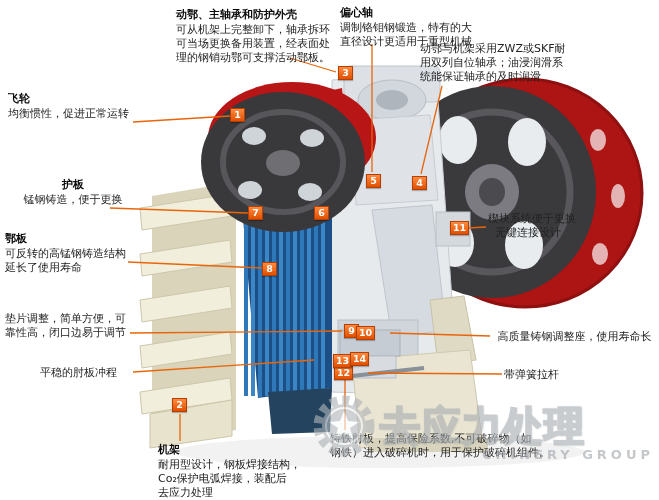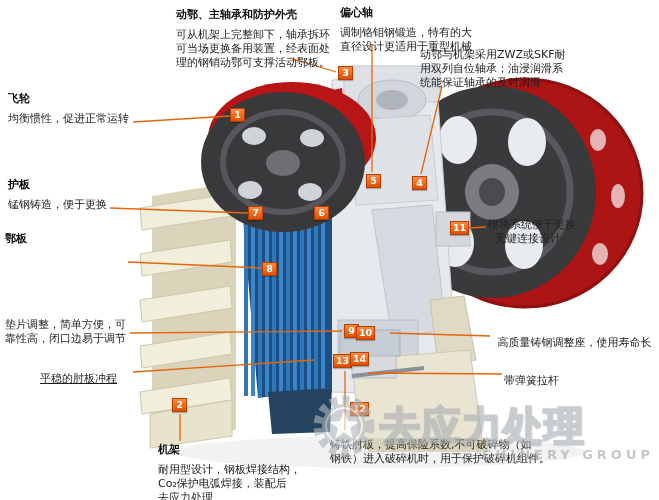--- a/index.html
+++ b/index.html
@@ -3,21 +3,21 @@
 <meta charset="utf-8">
 <style>
   * { margin:0; padding:0; box-sizing:border-box; }
   html,body { background:#ffffff; }
   body { font-family:"DejaVu Sans","Liberation Sans",sans-serif; }
   .stage { position:relative; width:659px; height:500px; background:#ffffff; overflow:hidden; }
   svg.layer { position:absolute; left:0; top:0; }
 
   .ann { position:absolute; font-size:11px; color:#1c1c1c; line-height:1.28; }
   .ann-title { font-weight:bold; color:#0a0a0a; font-size:11px; margin-bottom:1px; }
-  .ann-body { white-space:pre-wrap; color:#222;margin-top:6px; }
+  .ann-body { white-space:pre-wrap; color:#222; }
 
   .badge {
     position:absolute; min-width:15px; height:14px; padding:0 2px;
     background:linear-gradient(#ff8a3e,#e04f00);
     border:1px solid #b43f00; color:#fff;
     font-size:9.5px; font-weight:bold; text-align:center; line-height:12px;
     box-shadow:0 1px 1px rgba(0,0,0,.25);
   }
 
   .watermark { position:absolute; left:312px; top:384px; width:346px; height:84px; opacity:.62; display:flex; align-items:center; pointer-events:none; }
@@ -150,35 +150,37 @@
     <div class="ann-body">动鄂与机架采用ZWZ或SKF耐
 用双列自位轴承；油浸润滑系
 统能保证轴承的及时润滑</div>
   </div>
 
   <div class="ann" style="left:8px; top:92px; width:140px;">
     <div class="ann-title">飞轮</div>
     <div class="ann-body">均衡惯性，促进正常运转</div>
   </div>
 
-  <div class="ann" style="left:8px; top:178px; width:130px;">
+  <div class="ann" style="left:8px; top:178px; width:130px;text-align:center;">
     <div class="ann-title">护板</div>
     <div class="ann-body">锰钢铸造，便于更换</div>
   </div>
 
   <div class="ann" style="left:5px; top:232px; width:140px;">
     <div class="ann-title">鄂板</div>
+    <div class="ann-body">可反转的高锰钢铸造结构
+延长了使用寿命</div>
   </div>
 
   <div class="ann" style="left:5px; top:312px; width:135px;">
     <div class="ann-body">垫片调整，简单方便，可
 靠性高，闭口边易于调节</div>
   </div>
 
-  <div class="ann" style="left:40px; top:366px; width:110px;text-decoration:underline;">
+  <div class="ann" style="left:40px; top:366px; width:110px;">
     <div class="ann-body">平稳的肘板冲程</div>
   </div>
 
   <div class="ann" style="left:488px; top:212px; width:120px;">
     <div class="ann-body">楔块系统便于更换
   无键连接设计</div>
   </div>
 
   <div class="ann" style="left:492px; top:330px; width:165px;text-align:center;">
     <div class="ann-body">高质量铸钢调整座，使用寿命长</div>
@@ -204,21 +206,21 @@
   <div class="badge" style="left:172px; top:398px;">2</div>
   <div class="badge" style="left:338px; top:66px;">3</div>
   <div class="badge" style="left:412px; top:176px;">4</div>
   <div class="badge" style="left:366px; top:174px;">5</div>
   <div class="badge" style="left:314px; top:206px;">6</div>
   <div class="badge" style="left:248px; top:206px;">7</div>
   <div class="badge" style="left:262px; top:262px;">8</div>
   <div class="badge" style="left:344px; top:324px;">9</div>
   <div class="badge" style="left:356px; top:326px;">10</div>
   <div class="badge" style="left:450px; top:221px;">11</div>
-  <div class="badge" style="left:350px; top:366px;margin-top:36px;">12</div>
+  <div class="badge" style="left:334px; top:366px;">12</div>
   <div class="badge" style="left:333px; top:354px;">13</div>
   <div class="badge" style="left:311px; top:352px;margin-left:39px;">14</div>
 
   <div class="watermark">
     <svg class="wm-logo" width="64" height="64" viewBox="0 0 64 64">
       <circle cx="32" cy="32" r="26" fill="none" stroke="#aeb3b7" stroke-width="9" stroke-dasharray="7 5"></circle>
       <circle cx="32" cy="32" r="22" fill="#b3b8bc"></circle>
       <circle cx="32" cy="32" r="18" fill="none" stroke="#f4f5f6" stroke-width="2"></circle>
       <polygon points="32,17 36,27 47,28 38,34 41,45 32,38 23,45 26,34 17,28 28,27" fill="#fafbfb"></polygon>
     </svg>

